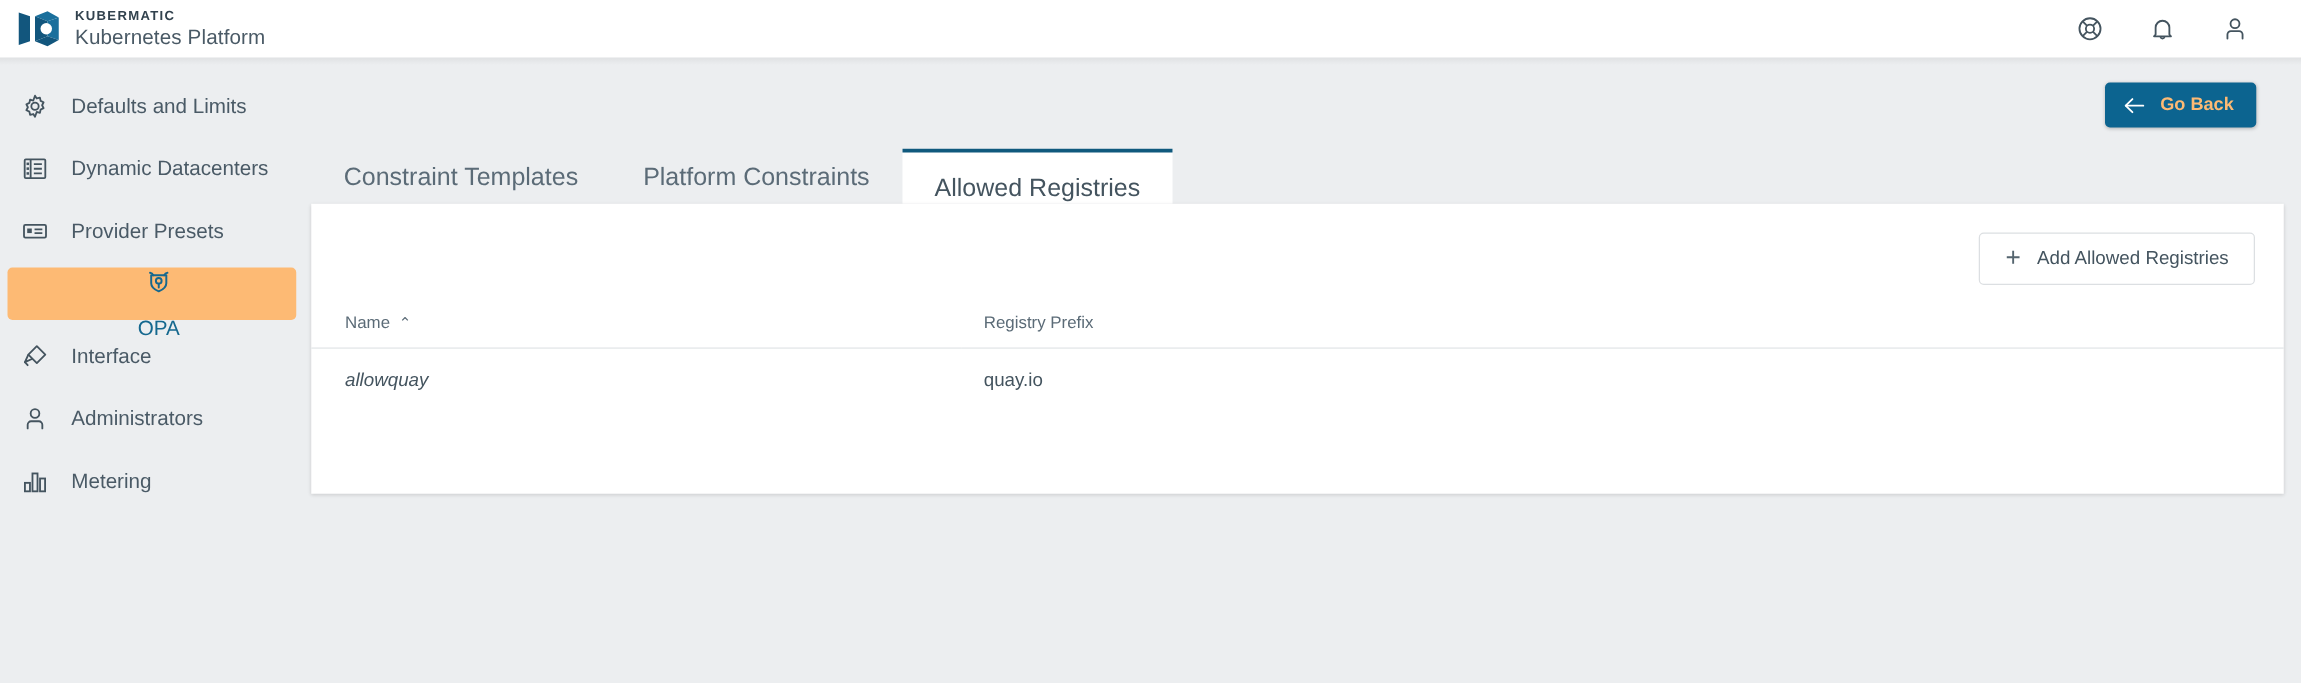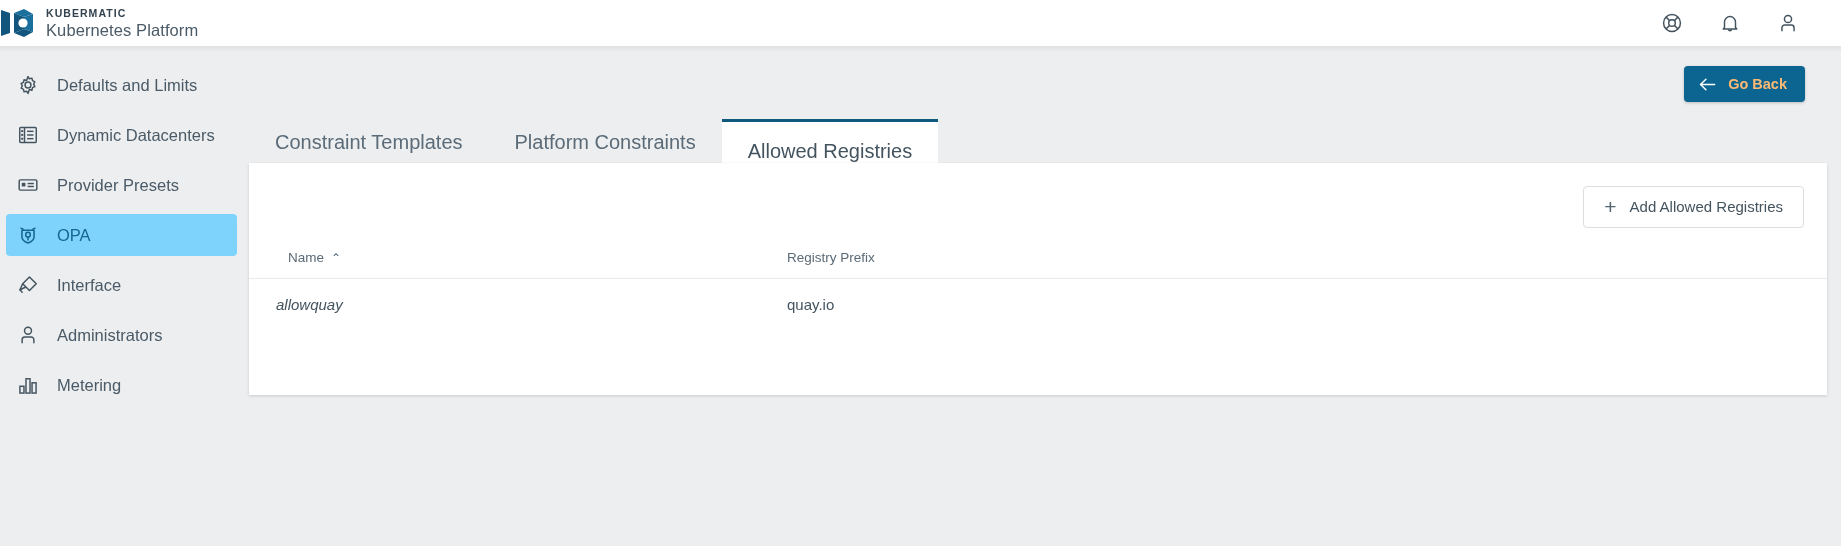--- a/index.html
+++ b/index.html
@@ -27,20 +27,21 @@
     position: absolute;
     top: 46px; left: 0;
     width: 1841px;
     height: 6px;
     background: linear-gradient(to bottom, rgba(0,0,0,.055), rgba(0,0,0,0));
     pointer-events: none;
   }
   .logo-block {
     display: flex;
     align-items: center;
+    padding-left: 14px;
     gap: 12px;
   }
   .logo-mark { width: 34px; height: 30px; flex: none; }
   .logo-text { display: flex; flex-direction: column; line-height: 1; }
   .logo-top {
     font-size: 10.5px;
     font-weight: bold;
     letter-spacing: 1.05px;
     color: #32424e;
     margin-bottom: 4px;
@@ -76,23 +77,24 @@
     gap: 18px;
     padding-left: 11px;
     margin-bottom: 8px;
     border-radius: 4px;
     cursor: pointer;
     color: #4a5a66;
     font-size: 16.5px;
   }
   .nav-item .nav-ic { width: 22px; height: 22px; flex: none; }
   .nav-item.active {
-    background: #7dd3fc;
+    background: #fdba74;
     color: #15688f;
     width: 231px;
+    flex-direction: column;
   }
 
   
   .main {
     position: absolute;
     top: 52px; left: 231px;
     width: 1610px;
     height: 494px;
   }
   .gobackrow {
@@ -178,21 +180,21 @@
 
   table { width: 100%; border-collapse: collapse; }
   th {
     text-align: left;
     font-size: 13.5px;
     font-weight: normal;
     color: #5b6b77;
     padding: 0 0 13px 0;
     border-bottom: 1px solid #e9ebed;
   }
-  th.c1 { padding-left: 39px; width: 520px; }
+  th.c1 { padding-left: 27px; width: 520px; }
   th.c2 { padding-left: 18px; }
   td {
     font-size: 15px;
     color: #44545f;
     height: 52px;
     vertical-align: middle;
   }
   td.c1 { padding-left: 27px; font-style: italic; }
   td.c2 { padding-left: 18px; }
   .sort-caret { display: inline-block; margin-left: 7px; font-size: 12px; color: #5b6b77; }

